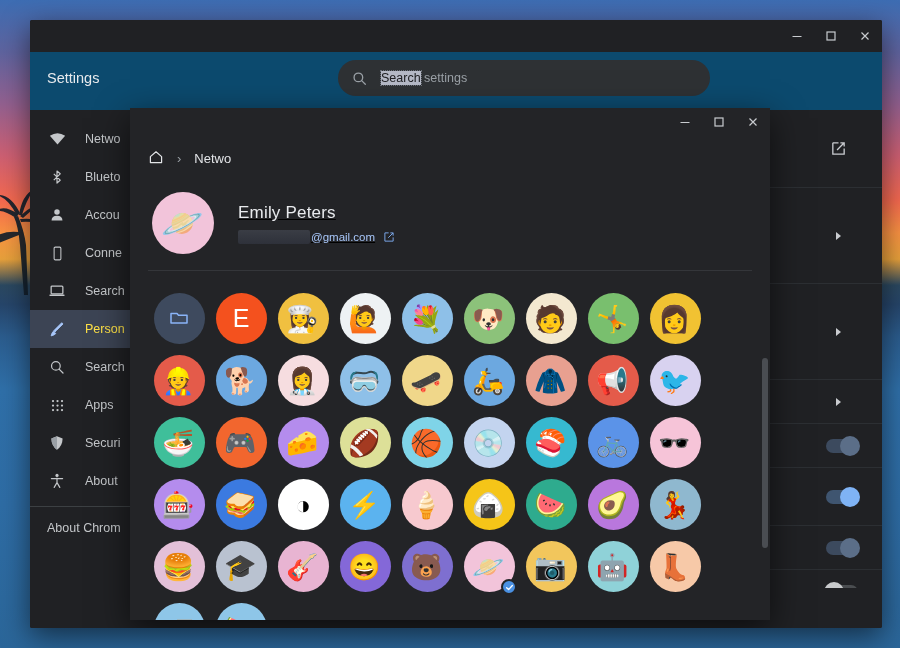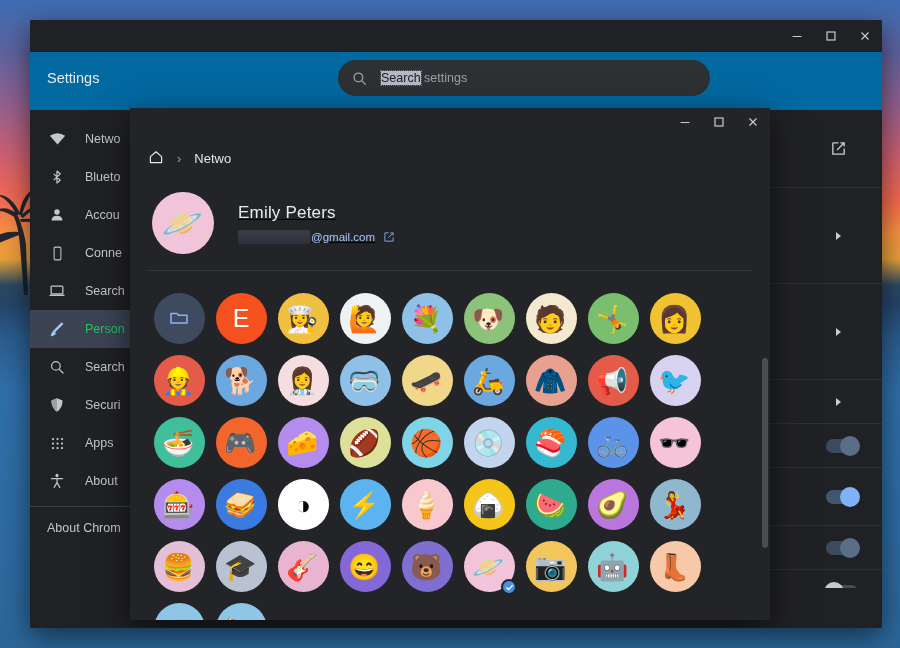--- a/index.html
+++ b/index.html
@@ -81,21 +81,21 @@
   .wc-btn {
     width: 34px; height: 32px;
     display: flex; align-items: center; justify-content: center;
     color: #c9ccd0;
   }
 
   
   #settings-header {
     position: absolute; top: 32px; left: 0; right: 0;
     height: 58px;
-    background: #0369a1;
+    background: #0c4a6e;
     display: flex; align-items: center; text-align: center;
   }
   #settings-title {
     position: absolute; left: 17px; top: 18px;
     font-size: 14.5px; color: #e8eaed;
   }
   #search-box {
     position: absolute;
     left: 308px; top: 8px;
     width: 372px; height: 36px;
@@ -130,21 +130,21 @@
     white-space: nowrap;
   }
   .nav-item .ni-icon {
     width: 20px; height: 20px;
     display:flex; align-items:center; justify-content:center;
     margin-right: 18px;
     flex: 0 0 20px;
   }
   .nav-item.selected {
     background: #3c4454;
-    color: #22c55e;
+    color: #fde047;
     border-radius: 0 19px 19px 0;
     margin-right: 8px;
   }
   .nav-item.selected .ni-icon svg { fill: #a8c7fa; stroke: #a8c7fa; }
   .nav-plain {
     height: 38px; display:flex; align-items:center;
     padding-left: 17px; color:#c4c7ca; font-size: 12.5px;
   }
   #nav-divider {
     height: 1px; background: #3c4043;
@@ -417,49 +417,49 @@
     </div>
 
     <div class="nav-item">
       <span class="ni-icon">
         <svg width="16" height="16" viewBox="0 0 20 20">
             <circle cx="8.6" cy="8.6" r="5.4" fill="none" stroke="#c4c7ca" stroke-width="1.5"></circle>
             <path d="M12.6 12.6 L17.5 17.5" stroke="#c4c7ca" stroke-width="1.6" stroke-linecap="round"></path>
           </svg>
       </span>
       <span>Search</span>
-    </div>
-
-    <div class="nav-item">
-      <span class="ni-icon">
-        <svg width="16" height="16" viewBox="0 0 20 20">
-            <path d="M10 1.5 L17 4.3 Q17 13 10 18.5 Q3 13 3 4.3 Z" fill="#c4c7ca"></path>
-            <path d="M10 1.5 L10 18.5 Q3 13 3 4.3 Z" fill="#9aa0a6"></path>
-          </svg>
-      </span>
-      <span>Securi</span>
     </div>
 
     <div class="nav-item">
       <span class="ni-icon">
         <svg width="15" height="15" viewBox="0 0 20 20">
           <g fill="#c4c7ca">
             <circle cx="4" cy="4" r="1.5"></circle>
               <circle cx="10" cy="4" r="1.5"></circle>
               <circle cx="16" cy="4" r="1.5"></circle>
             <circle cx="4" cy="10" r="1.5"></circle>
               <circle cx="10" cy="10" r="1.5"></circle>
               <circle cx="16" cy="10" r="1.5"></circle>
             <circle cx="4" cy="16" r="1.5"></circle>
               <circle cx="10" cy="16" r="1.5"></circle>
               <circle cx="16" cy="16" r="1.5"></circle>
           </g>
         </svg>
       </span>
       <span>Apps</span>
+    </div>
+
+    <div class="nav-item">
+      <span class="ni-icon">
+        <svg width="16" height="16" viewBox="0 0 20 20">
+            <path d="M10 1.5 L17 4.3 Q17 13 10 18.5 Q3 13 3 4.3 Z" fill="#c4c7ca"></path>
+            <path d="M10 1.5 L10 18.5 Q3 13 3 4.3 Z" fill="#9aa0a6"></path>
+          </svg>
+      </span>
+      <span>Securi</span>
     </div>
 
     <div class="nav-item">
       <span class="ni-icon">
         <svg width="16" height="16" viewBox="0 0 20 20">
             <circle cx="10" cy="3" r="2" fill="#c4c7ca"></circle>
             <path d="M3 7 L17 7 M10 6.5 L10 12 M10 12 L6.5 18 M10 12 L13.5 18" stroke="#c4c7ca" stroke-width="1.5" stroke-linecap="round" fill="none"></path>
           </svg>
       </span>
       <span>About</span>

